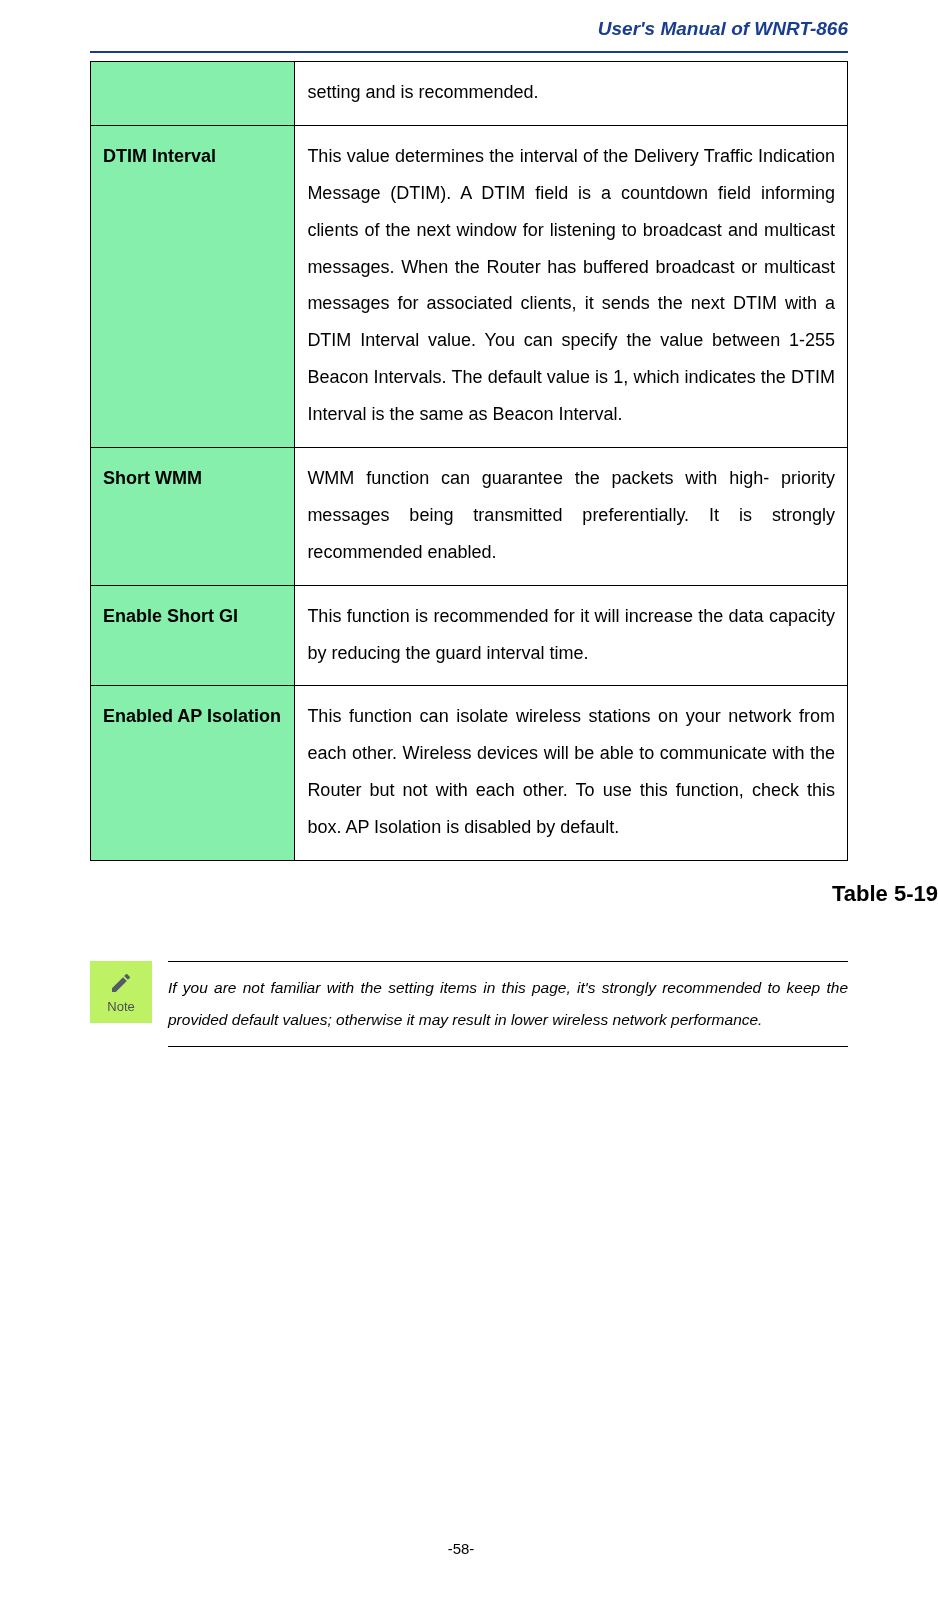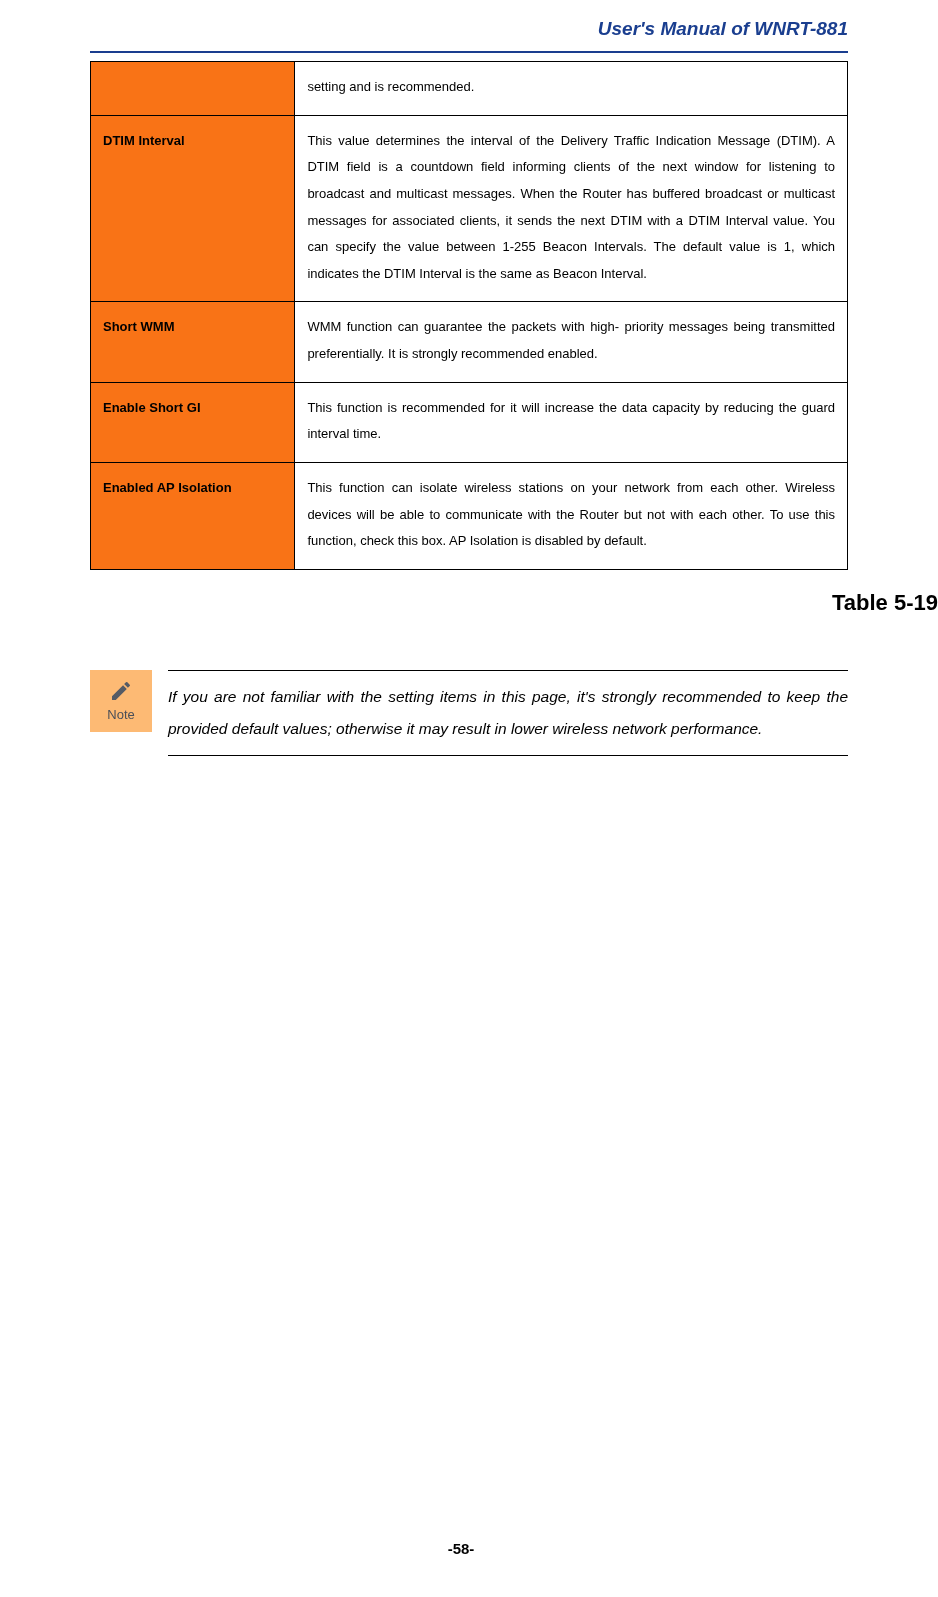--- a/index.html
+++ b/index.html
@@ -33,25 +33,25 @@
     .main-table {
       border-collapse: collapse;
       margin: 8px 90px 0 90px;
       width: calc(100% - 180px);
       table-layout: fixed;
     }
     .main-table td {
       border: 1px solid #000;
       vertical-align: top;
       padding: 12px 12px 14px 12px;
-      font-size: 13px;
+      font-size: 18px;
       line-height: 2.05;
     }
     .main-table td.label-cell {
-      background: #f97316;
+      background: #86efac;
       font-weight: bold;
       width: 27%;
     }
     .main-table td.desc-cell {
       text-align: justify;
       width: 73%;
     }
     .table-caption {
       text-align: right;
       margin-top: 20px;
@@ -60,21 +60,21 @@
     }
     .note-block {
       display: flex;
       align-items: stretch;
       margin: 48px 90px 0 90px;
       gap: 16px;
     }
     .note-icon-box {
       width: 62px;
       height: 62px;
-      background: #fdba74;
+      background: #bef264;
       display: flex;
       flex-direction: column;
       align-items: center;
       justify-content: center;
       flex-shrink: 0;
       margin-top: 6px;
     }
     .note-icon-pencil {
       width: 24px;
       height: 24px;
@@ -108,31 +108,30 @@
       line-height: 2.05;
       text-align: justify;
     }
     .page-number {
       position: absolute;
       bottom: 40px;
       left: 0;
       right: 16px;
       text-align: center;
       font-size: 15px;
-      font-weight: bold;
     }
     .bold {
       font-weight: normal;
     }
   </style>
 </head>
 <body>
 
 <div class="header">
-  <span class="header-title">User's Manual of WNRT-881</span>
+  <span class="header-title">User's Manual of WNRT-866</span>
 </div>
 <hr class="header-rule">
 
 <table class="main-table">
   <tbody>
     <tr>
       <td class="label-cell"></td>
       <td class="desc-cell">setting and is recommended.</td>
     </tr>
     <tr>

